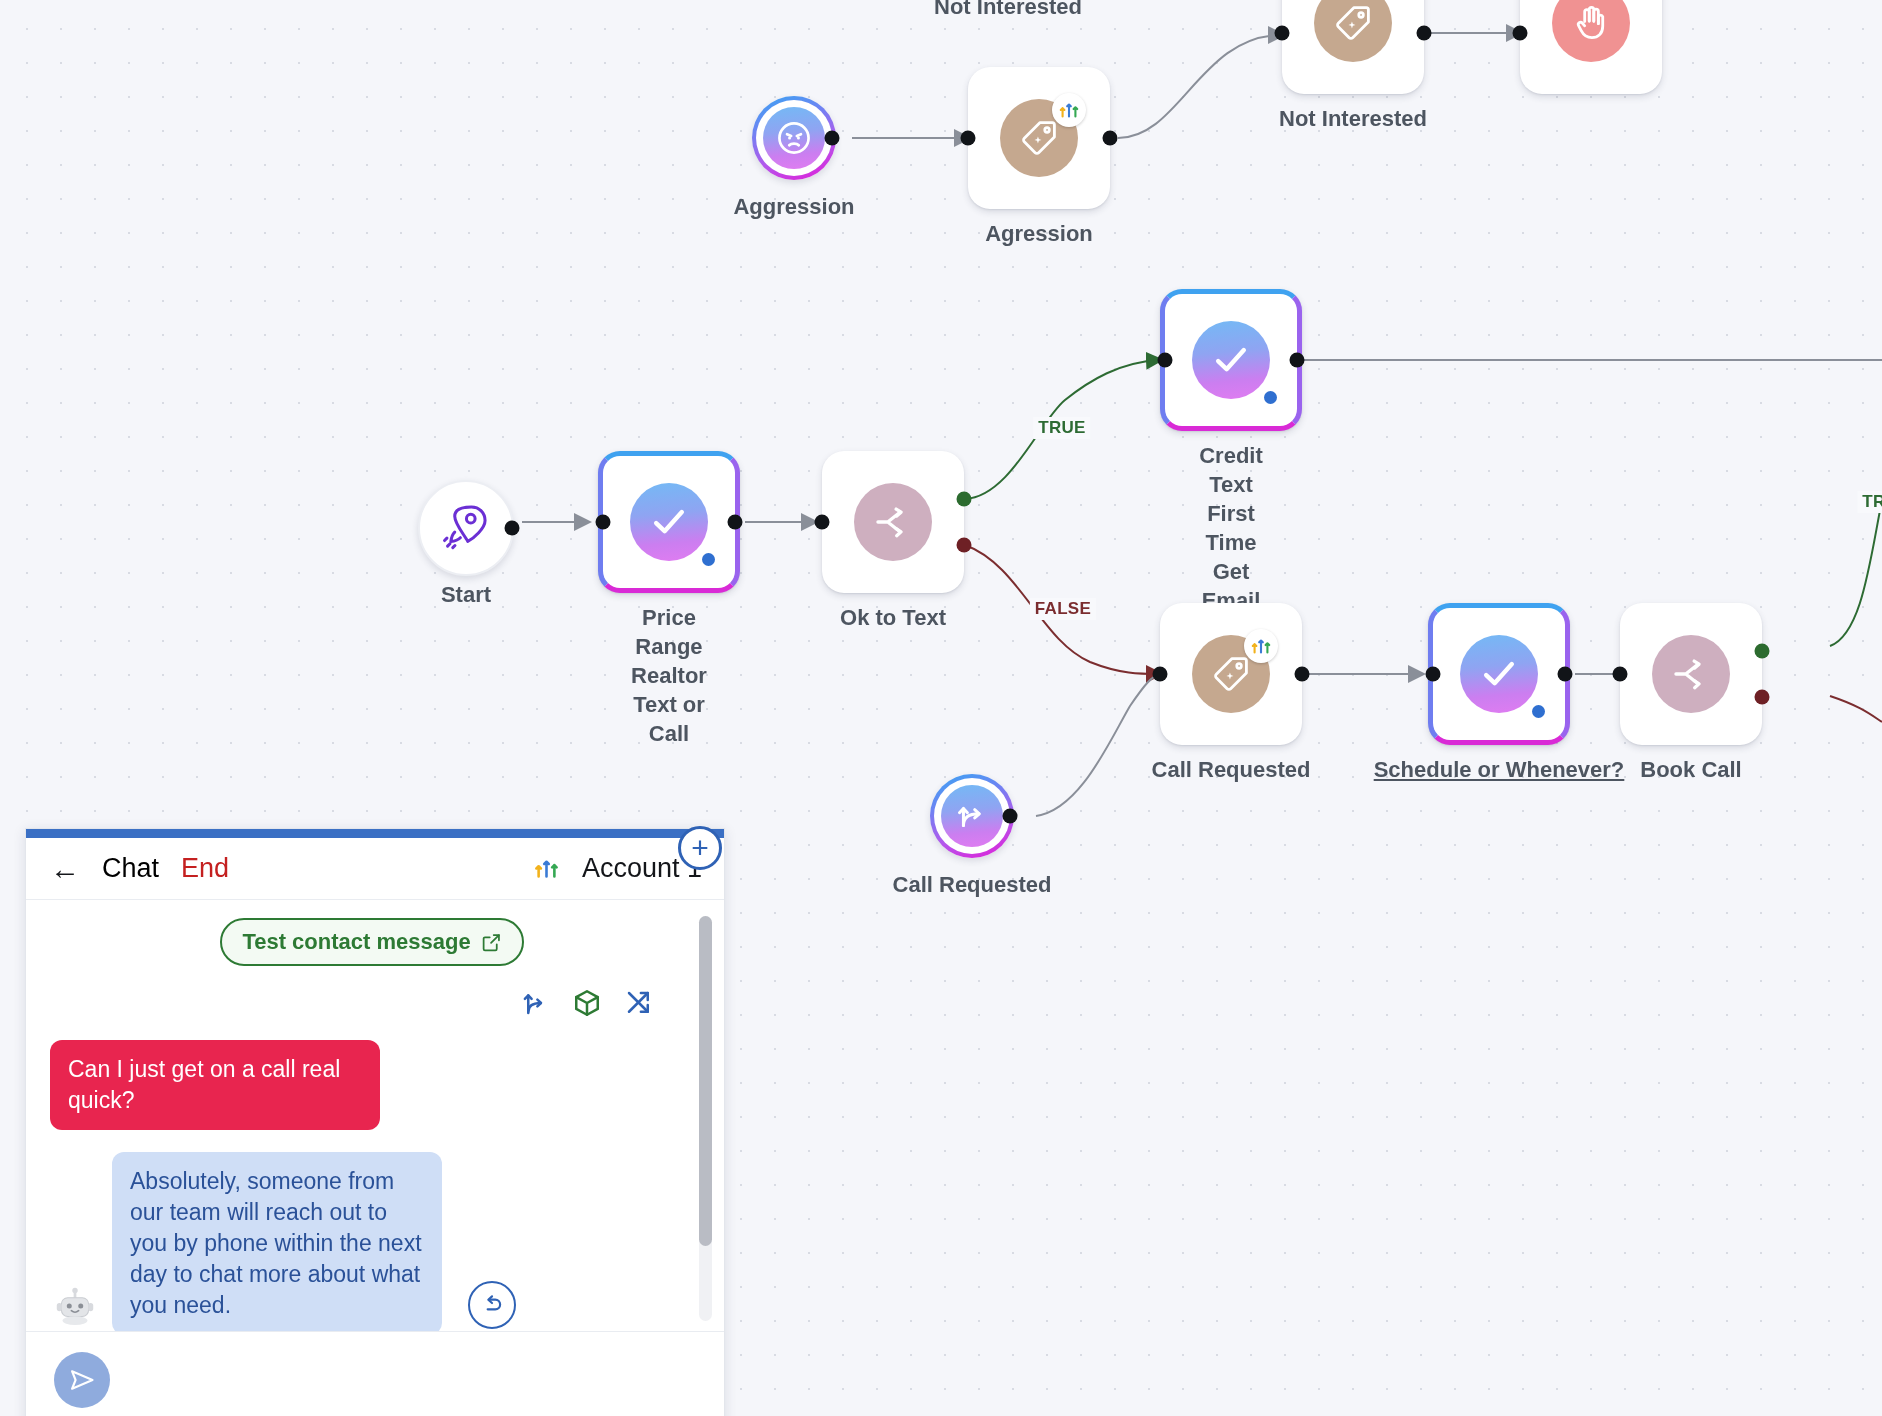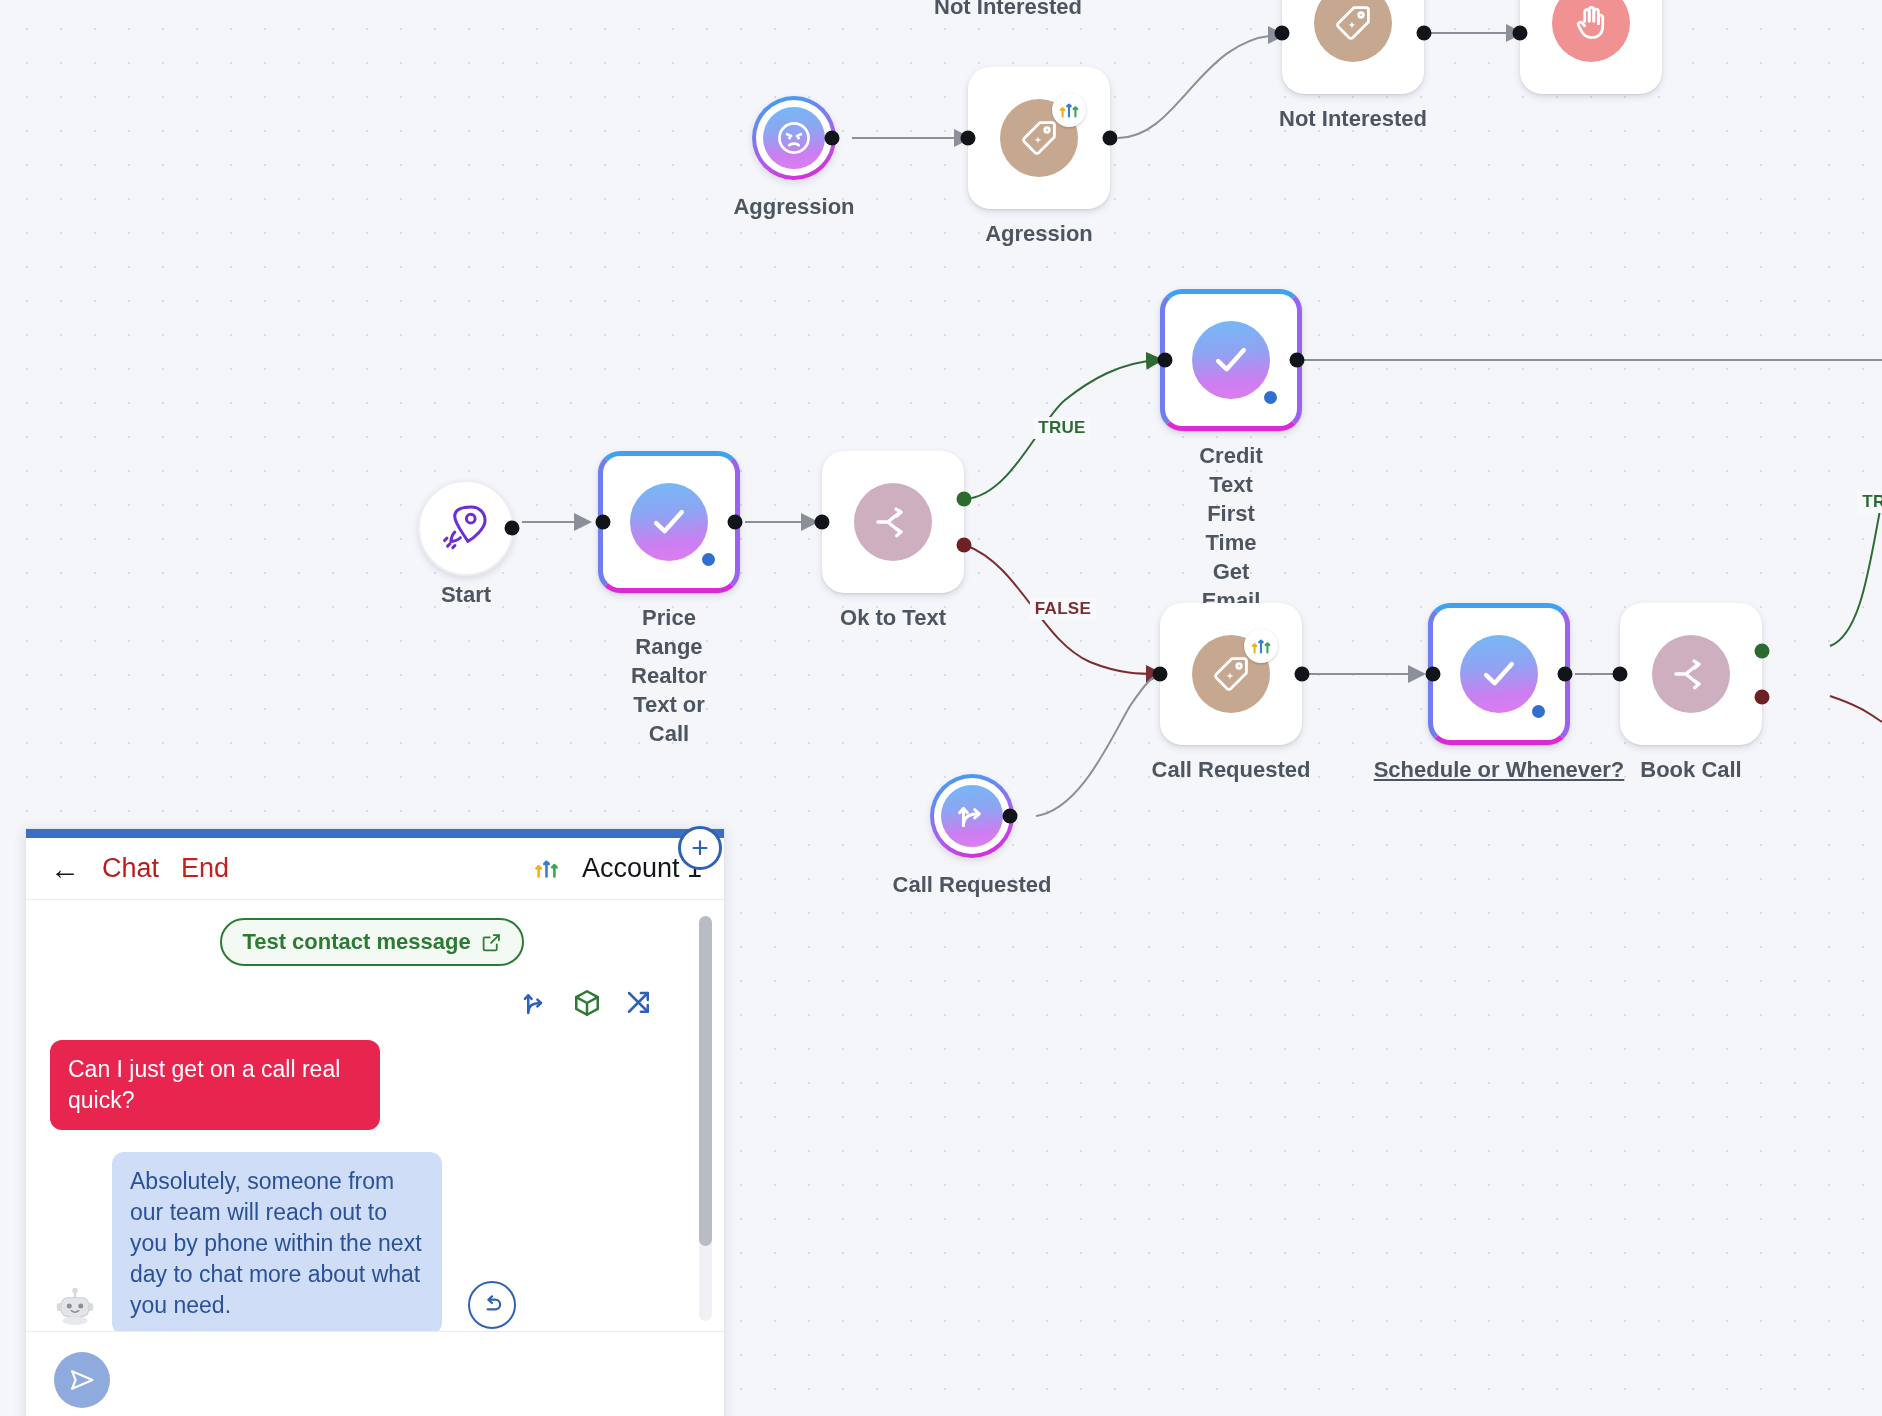--- a/index.html
+++ b/index.html
@@ -114,21 +114,21 @@
     overflow:hidden;
   }
   #chat-topbar { height:9px; background:#3a6fc4; flex:0 0 auto; }
   #chat-head {
     height:62px; flex:0 0 auto;
     display:flex; align-items:center;
     padding:0 22px 0 24px;
     border-bottom:1px solid #e9ecf1;
     gap:22px;
   }
-  #chat-head .title { font-size:27px; color:#b91c1c; }
+  #chat-head .title { font-size:27px; color:#000000; }
   #chat-head .endbtn { font-size:27px; color:#c42020; cursor:pointer; }
   #chat-head .spacer { flex:1 1 auto; }
   #chat-head .account { font-size:27px; color:#14161a; }
 
   #plus {
     position:absolute; left:700px; top:826px;
     transform:translate(-50%,0);
     width:44px; height:44px; border-radius:50%;
     background:#fff; border:3px solid #2f62b5;
     display:flex; align-items:center; justify-content:center;

